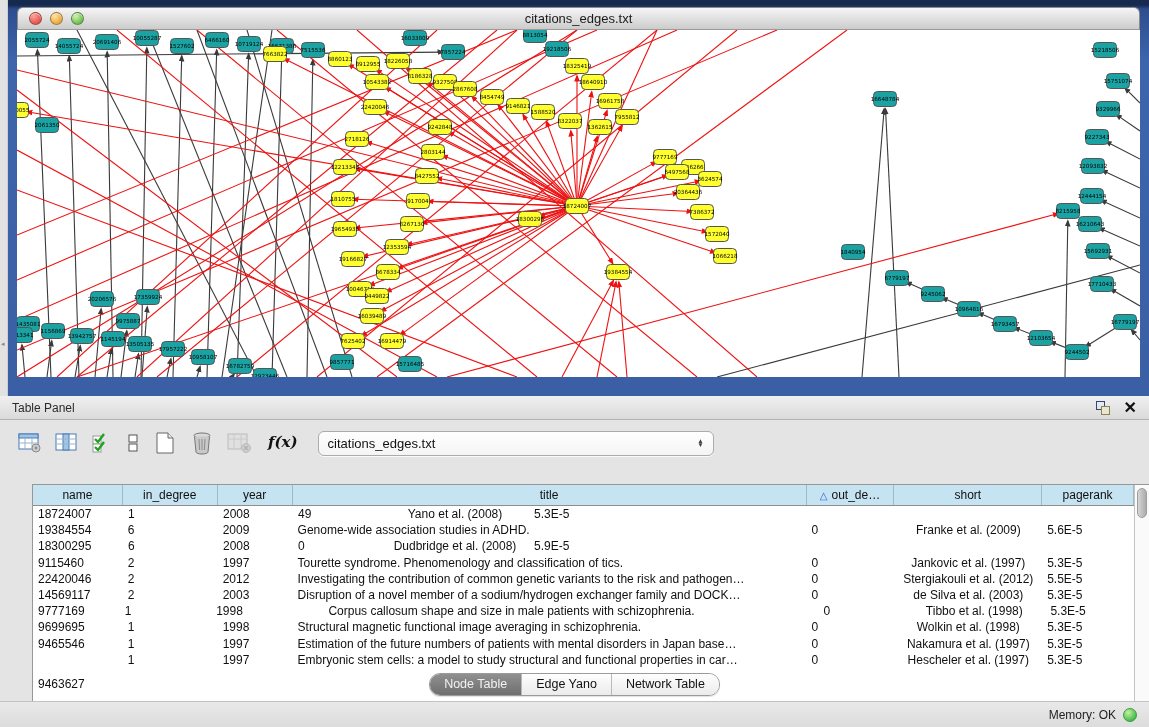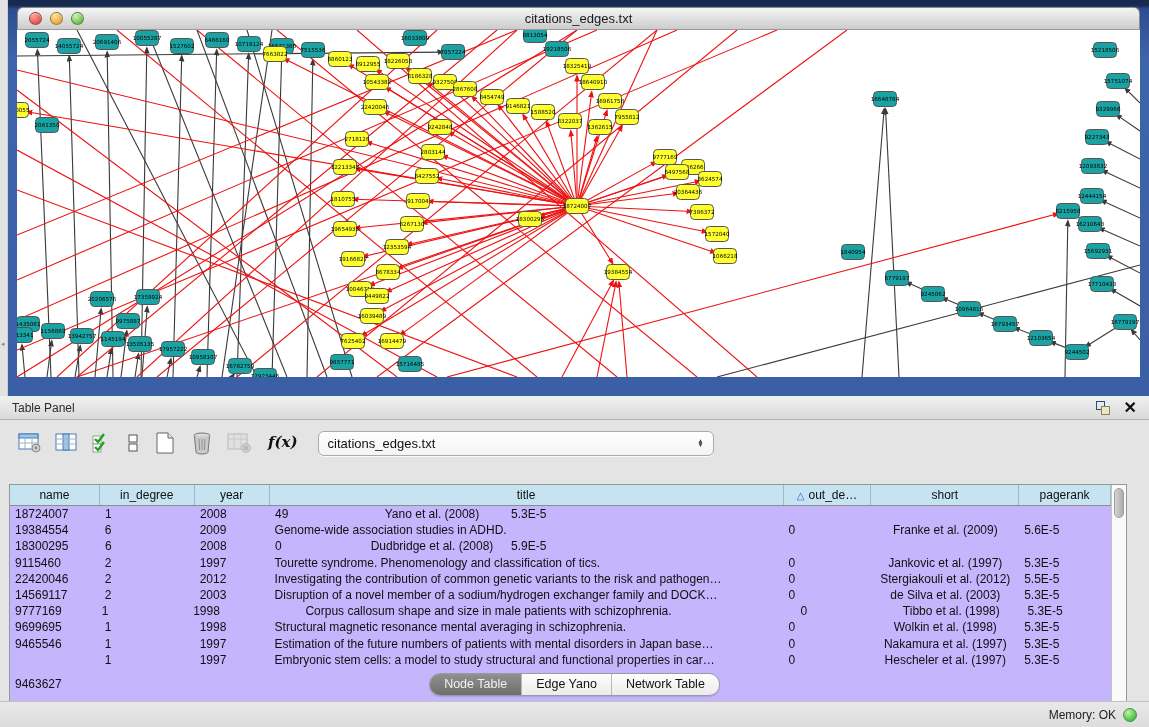--- a/index.html
+++ b/index.html
@@ -34,22 +34,22 @@
   .close-x { font-size:16px; font-weight:bold; color:#111; line-height:14px; cursor:default; }
 
   .toolbar { height:46px; display:flex; align-items:center; padding-left:18px; }
   .tool { margin-right:13px; display:flex; align-items:flex-end; }
   .fx-label { font-family:"DejaVu Serif",serif; font-style:italic; font-weight:bold; font-size:15px; color:#111; margin:0 4px 2px 4px; }
   .combo { width:396px; height:25px; margin-left:16px; background:linear-gradient(#ffffff,#f4f4f4);
     border:1px solid #ababab; border-radius:6px; box-shadow:0 1px 0 rgba(255,255,255,.8);
     display:flex; align-items:center; padding:0 9px; font-size:13px; color:#111; }
   .combo-arrows { margin-left:auto; display:flex; flex-direction:column; line-height:4.5px; font-size:6.5px; color:#444; }
 
-  .table-wrap { position:absolute; left:9px; top:88px; width:1118px; height:236px;
-    background:#c4b5fd; border:1px solid #979797; display:flex; }
+  .table-wrap { position:absolute; left:32px; top:88px; width:1118px; height:236px;
+    background:#ffffff; border:1px solid #979797; display:flex; }
   .table-main { flex:1; display:flex; flex-direction:column; overflow:hidden; }
   .thead { display:flex; height:21px; border-bottom:1px solid #8e8e8e; background:#c6e3f2; }
   .th { display:flex; align-items:center; justify-content:center; font-size:12px; color:#101010;
     border-right:1px solid #9db9c9; height:100%; }
   .th .sort-tri { color:#2b5fd9; font-size:10px; margin-right:4px; }
   .tbody { flex:1; }
   .tr { display:flex; height:16.2px; align-items:center; }
   .td { font-size:12px; color:#101010; padding-left:5px; white-space:nowrap; overflow:hidden; }
   .td.center { text-align:center; padding-left:0; }
   .vscroll { width:15px; border-left:1px solid #c4c4c4; background:#fafafa; position:relative; }
@@ -753,21 +753,21 @@
             <div class="td" style="width: 75px;">1998</div>
             <div class="td" style="width: 515px; margin-left: 40px;">Corpus callosum shape and size in male patients with schizophrenia.</div>
             <div class="td" style="width: 88px;">0</div>
             <div class="td center" style="width: 148px;">Tibbo et al. (1998)</div>
             <div class="td" style="width: 92px;">5.3E-5</div>
           </div>
           <div class="tr">
             <div class="td" style="width: 90px;">9699695</div>
             <div class="td" style="width: 95px;">1</div>
             <div class="td" style="width: 75px;">1998</div>
-            <div class="td" style="width: 515px;">Structural magnetic resonance mental averaging in schizophrenia.</div>
+            <div class="td" style="width: 515px;">Structural magnetic functional image averaging in schizophrenia.</div>
             <div class="td" style="width: 88px;">0</div>
             <div class="td center" style="width: 148px;">Wolkin et al. (1998)</div>
             <div class="td" style="width: 92px;">5.3E-5</div>
           </div>
           <div class="tr">
             <div class="td" style="width: 90px;">9465546</div>
             <div class="td" style="width: 95px;">1</div>
             <div class="td" style="width: 75px;">1997</div>
             <div class="td" style="width: 515px;">Estimation of the future numbers of patients with mental disorders in Japan base…</div>
             <div class="td" style="width: 88px;">0</div>

